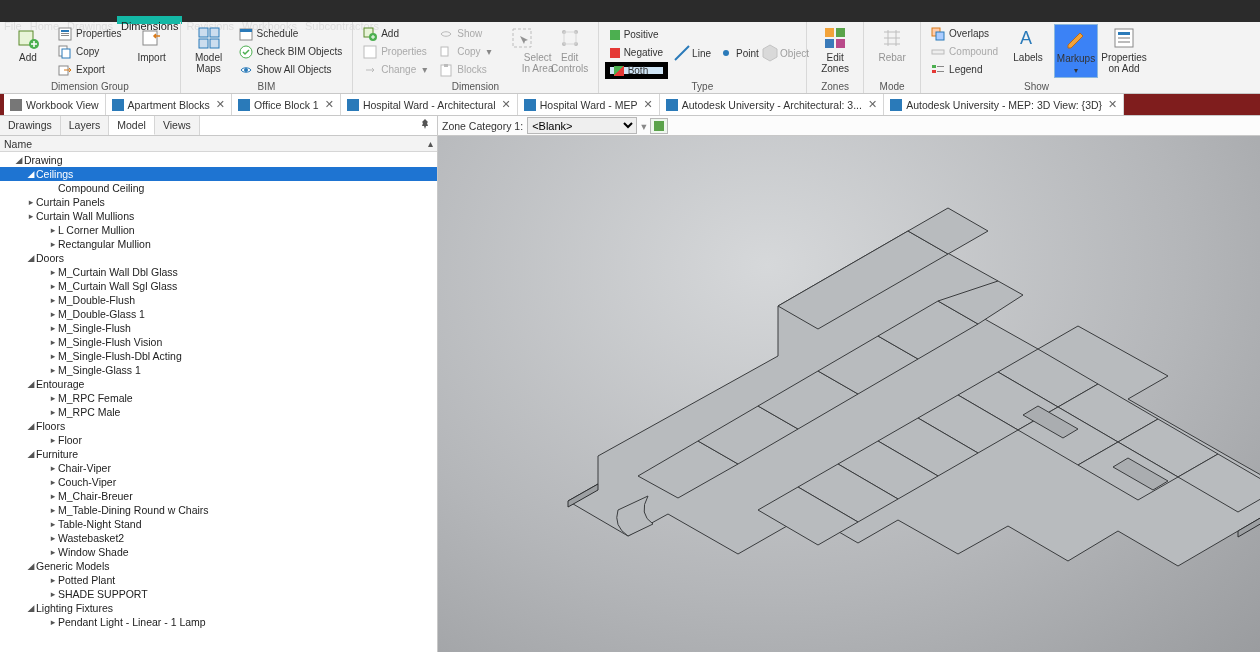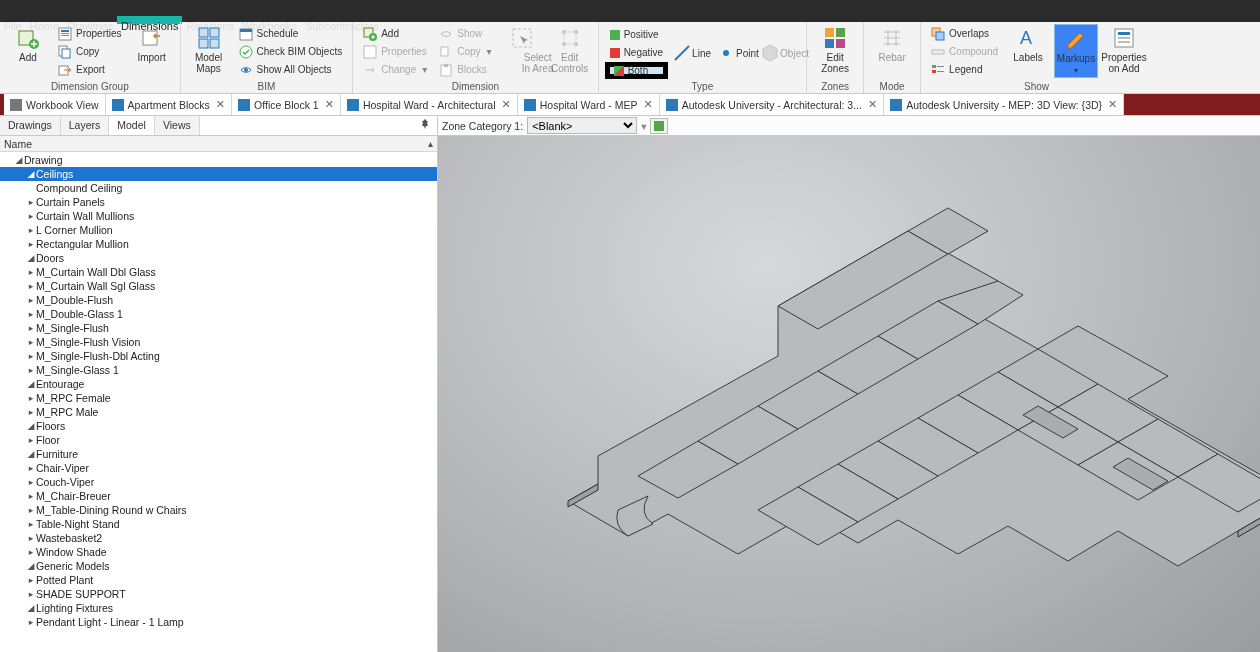--- a/index.html
+++ b/index.html
@@ -51,21 +51,21 @@
 .lp-filter .fe { margin-left:auto; color:#888;}
 .lp-head { height:16px; border-bottom:1px solid #d6d6d6; display:flex; align-items:center; padding:0 4px; font-size:10.5px; background:#f3f3f3;}
 .lp-head .arrow { margin-left:auto; color:#555; font-size:10px;}
 .tree { flex:1; overflow-y:auto; overflow-x:hidden; padding-top:1px;}
 .node { display:flex; align-items:center; height:14px; font-size:10.5px; color:#222; white-space:nowrap; cursor:pointer; padding-left:4px;}
 .node.selected { background:#1e74d2; color:#fff;}
 .tw { display:inline-block; width:10px; text-align:center; color:#555; font-size:9px;}
 .node.selected .tw { color:#fff;}
 .ind1 { padding-left: 14px;}
 .ind2 { padding-left: 26px;}
-.ind3 { padding-left: 26px;}
+.ind3 { padding-left: 48px;}
 
 
 .right { flex:1; display:flex; flex-direction:column;justify-content:flex-end;}
 .zonebar { height:20px; border-bottom:1px solid #c8c8c8; display:flex; align-items:center; gap:4px; padding:0 4px; font-size:10.5px; background:#fcfcfc;}
 .zonebar select { font-size:11px; height:17px; border:1px solid #b8b8b8;}
 .zbtn { width:18px;height:16px;border:1px solid #b8b8b8; background:#eef7ee; display:flex;align-items:center;justify-content:center; cursor:pointer;}
 .viewport { flex:1; background: radial-gradient(ellipse at 40% 25%, #d6d8da 0%, #b4b6b9 60%, #9a9c9f 100%); position:relative; overflow:hidden;}
 .viewport svg { position:absolute; inset:0;}
 
 

